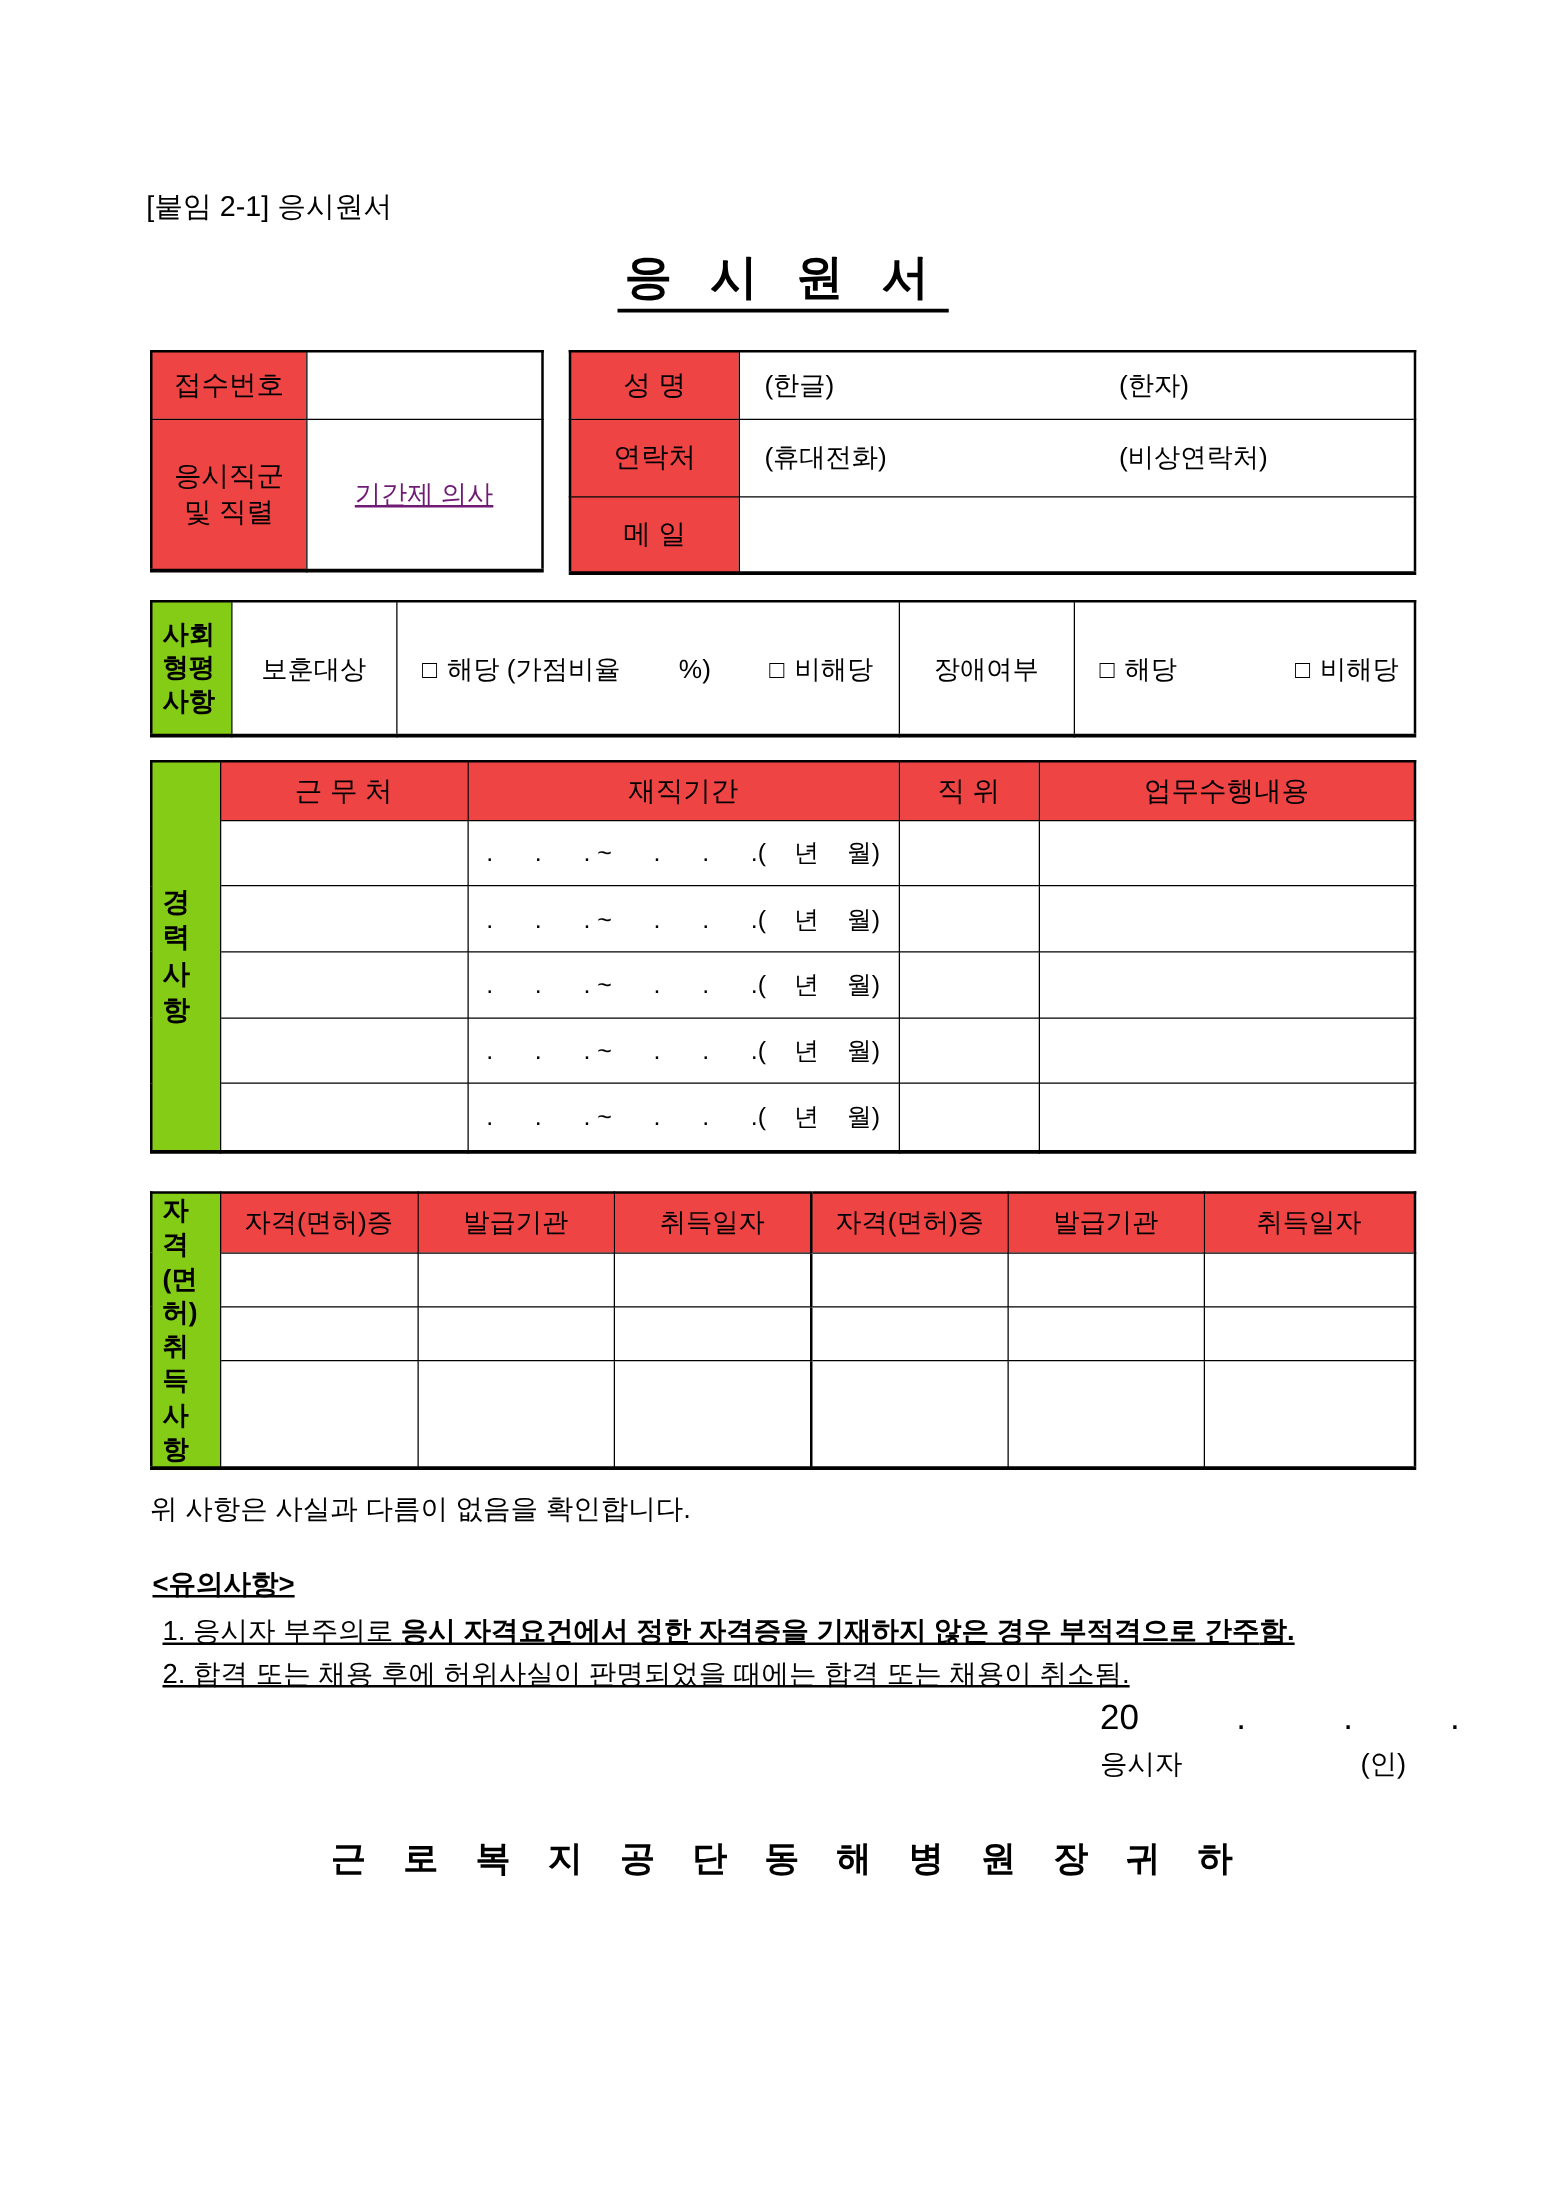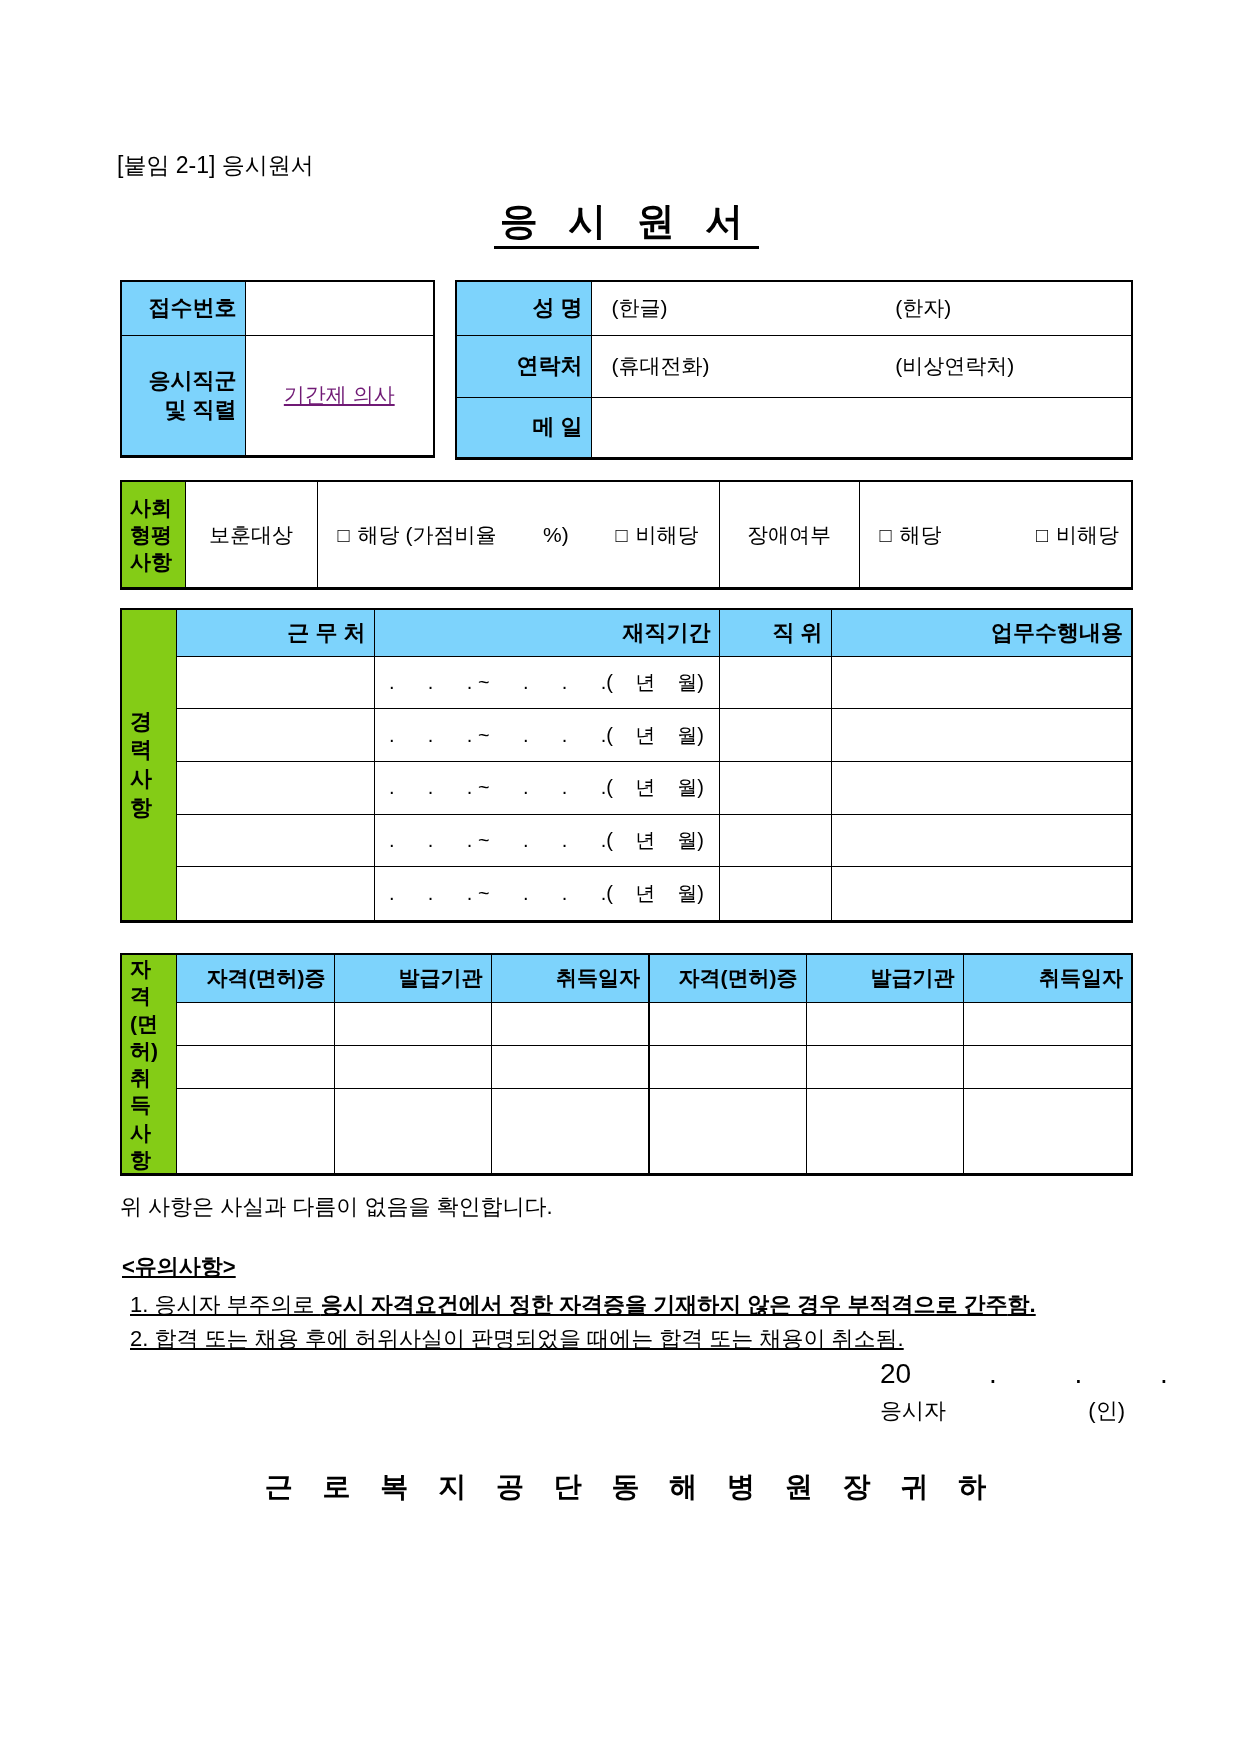--- a/index.html
+++ b/index.html
@@ -10,21 +10,21 @@
   }
   .attach-label { position:absolute; left:117px; top:150px; font-size:23px; }
   .doc-title { position:absolute; left:120px; top:196px; width:1013px; text-align:center; }
   .doc-title span {
     font-size:38px; font-weight:bold; letter-spacing:10px;
     border-bottom:3px solid #000; padding:0 6px 4px 6px;
   }
   table { border-collapse:collapse; table-layout:fixed; position:absolute; background:#fff; }
   .tbl { border:2px solid #000; border-bottom-width:3px; }
   th, td { border:1px solid #000; vertical-align:middle; font-size:21px; padding:0 8px; }
-  th { background:#7dd3fc; font-weight:bold; font-size:22px; text-align:right; }
+  th { background:#ef4444; font-weight:normal; font-size:22px; text-align:center; }
   td { text-align:left; }
   .preline { white-space:pre-line; line-height:1.35; }
   .center { text-align:center; }
   .link { color:#701a75; text-decoration:underline; }
   .pair { display:flex;gap:44px; }
   .pair > span { width:50%; padding-left:12px; font-size:21px; }
   .cb-cell { padding:0 20px; }
   .cb-row { display:flex; justify-content:space-between; align-items:center; }
   .opt { white-space:pre; font-size:21px; }
   .cb { display:inline-block; margin-right:8px; font-size:20px; }

